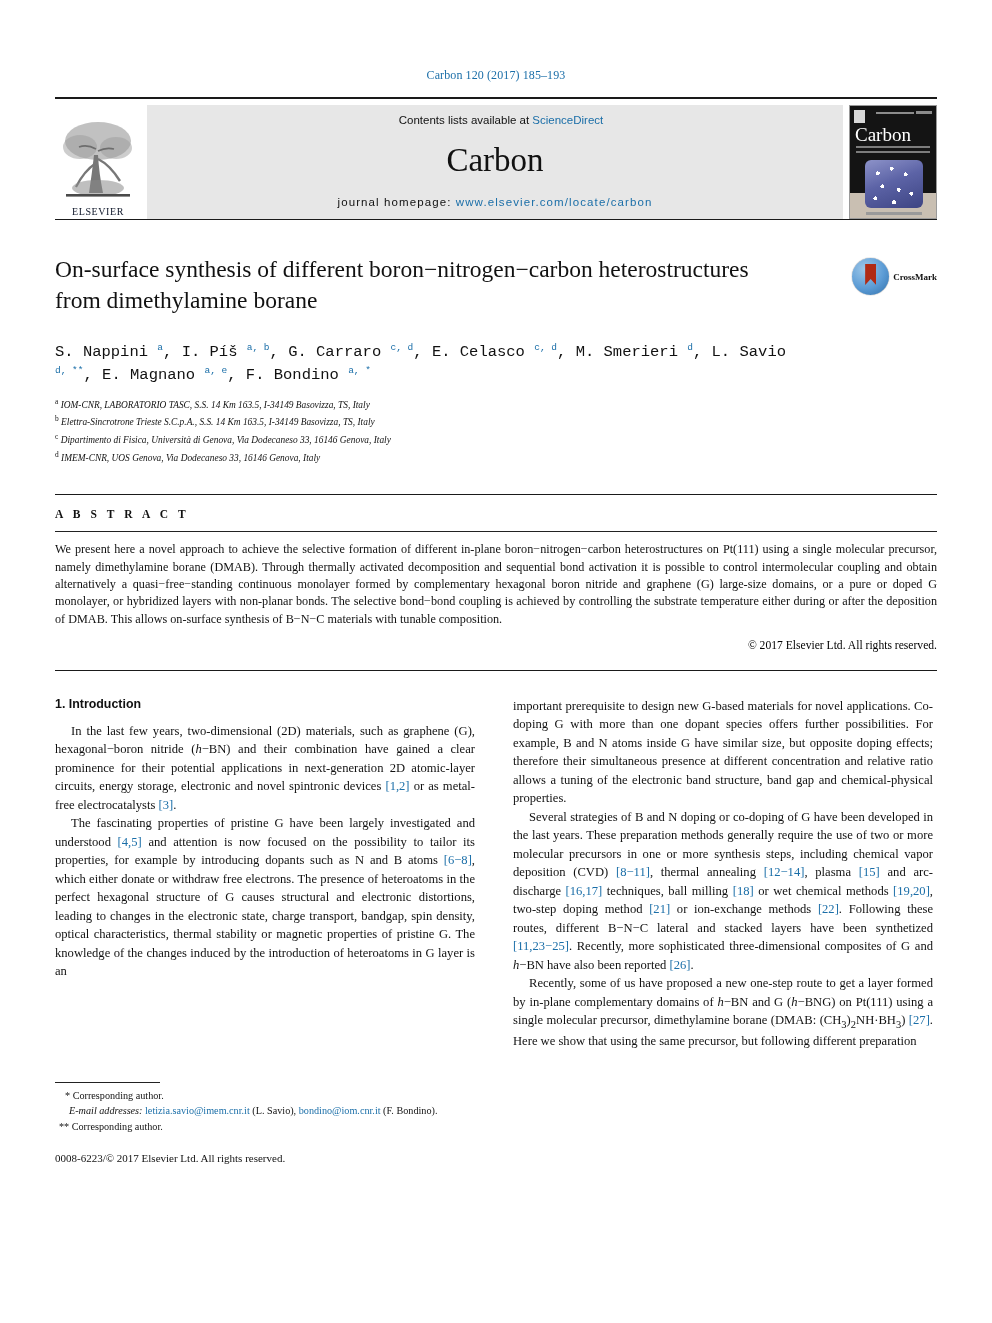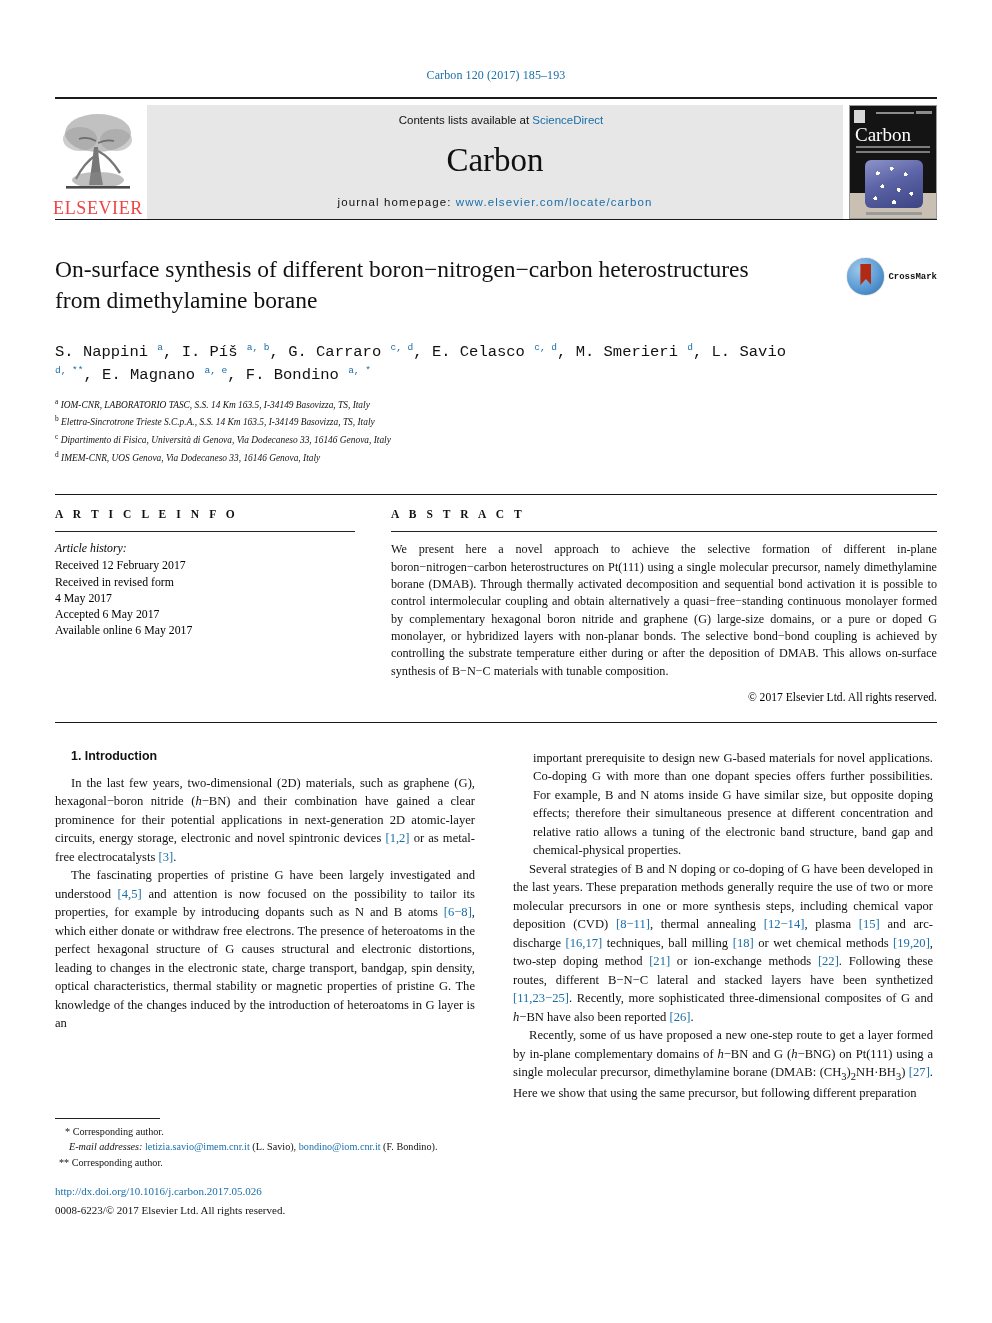--- a/index.html
+++ b/index.html
@@ -37,22 +37,22 @@
   }
   .elsevier-logo {
     width: 86px; flex: 0 0 86px;
     display: flex; flex-direction: column;
     align-items: center; justify-content: flex-end;
     padding-bottom: 2px;
   }
   .tree-wrap { width: 80px; height: 92px; }
   .elsevier-word {
     font-family: "Liberation Serif", serif;
-    font-size: 18px;
-    color: #ef4444;
+    font-size: 10px;
+    color: #0f172a;
     letter-spacing: .6px;
     line-height: 1;
     font-weight: 400;
   }
   .journal-band {
     flex: 1 1 auto;
     background: #e7e7e7;
     margin: 0 6px;
     display: flex; flex-direction: column;
     align-items: center; justify-content: space-between;
@@ -159,21 +159,21 @@
     position: relative;
     box-shadow: 0 0 1px #444;
   }
   .crossmark-badge::after {
     content: ""; position: absolute;
     left: 13px; top: 6px; width: 11px; height: 21px;
     background: #b02a14;
     clip-path: polygon(0 0, 100% 0, 100% 100%, 50% 72%, 0 100%);
   }
   .crossmark-label {
-    font-family: Liberation Mono, monospace;
+    font-family: Liberation Serif, serif;
     font-size: 9px; font-weight: bold; color: #111;
   }
 
   
   .authors {
     margin: 24px 55px 0 55px;
     font-family: Liberation Mono, monospace;
     font-size: 15.5px;
     line-height: 1.48;
     color: #111;
@@ -236,31 +236,31 @@
     display: flex;
     gap: 38px;
     height: 470px;
   }
   .bcol { width: 420px; flex: 0 0 420px; position: relative; }
   .sec-title {
     font-family: "Liberation Sans", sans-serif;
     font-size: 12.4px;
     font-weight: bold;
     color: #111;
-    margin: 0 0 11px 16px;
+    margin: 0 0 11px 0;
   }
   .para {
     font-size: 12.6px;
     line-height: 1.47;
     text-align: justify;
     text-indent: 16px;
     margin: 0;
     color: #111;
   }
-  .para.noindent { text-indent: 0; margin-left: 20px; }
+  .para.noindent { text-indent: 0; }
   .ref { color: #1a6ea8; }
   .ital { font-style: italic; }
 
   
   .footnotes {
     position: absolute;
     left: 0; bottom: 0;
     width: 420px;
   }
   .fn-rule { border-top: 1px solid #222; width: 105px; margin-bottom: 5px; }
@@ -350,30 +350,20 @@
   <div class="authors">S. Nappini <sup>a</sup>, I. Píš <sup>a, b</sup>, G. Carraro <sup>c, d</sup>, E. Celasco <sup>c, d</sup>, M. Smerieri <sup>d</sup>, L. Savio <sup>d, **</sup>, E. Magnano <sup>a, e</sup>, F. Bondino <sup>a, *</sup></div>
 
   <div class="affiliations">
     <div><span class="m">a</span> <span>IOM-CNR, LABORATORIO TASC, S.S. 14 Km 163.5, I-34149 Basovizza, TS, Italy</span></div>
     <div><span class="m">b</span> <span>Elettra-Sincrotrone Trieste S.C.p.A., S.S. 14 Km 163.5, I-34149 Basovizza, TS, Italy</span></div>
     <div><span class="m">c</span> <span>Dipartimento di Fisica, Università di Genova, Via Dodecaneso 33, 16146 Genova, Italy</span></div>
     <div><span class="m">d</span> <span>IMEM-CNR, UOS Genova, Via Dodecaneso 33, 16146 Genova, Italy</span></div>
   </div>
 
   <div class="info-abstract">
-    <div class="col-info">
-      <div class="sec-head">A R T I C L E   I N F O</div>
-      <div class="thin-rule"></div>
-      <div class="hist-title">Article history:</div>
-      <div class="hist-line">Received 12 February 2017</div>
-      <div class="hist-line">Received in revised form</div>
-      <div class="hist-line">4 May 2017</div>
-      <div class="hist-line">Accepted 6 May 2017</div>
-      <div class="hist-line">Available online 6 May 2017</div>
-    </div>
 
     <div class="col-abstract">
       <div class="sec-head">A B S T R A C T</div>
       <div class="thin-rule"></div>
       <div class="abstract-body">We present here a novel approach to achieve the selective formation of different in-plane boron−nitrogen−carbon heterostructures on Pt(111) using a single molecular precursor, namely dimethylamine borane (DMAB). Through thermally activated decomposition and sequential bond activation it is possible to control intermolecular coupling and obtain alternatively a quasi−free−standing continuous monolayer formed by complementary hexagonal boron nitride and graphene (G) large-size domains, or a pure or doped G monolayer, or hybridized layers with non-planar bonds. The selective bond−bond coupling is achieved by controlling the substrate temperature either during or after the deposition of DMAB. This allows on-surface synthesis of B−N−C materials with tunable composition.</div>
       <div class="copyright">© 2017 Elsevier Ltd. All rights reserved.</div>
     </div>
   </div>
 
   <div class="info-abstract-rule"></div>
@@ -390,21 +380,20 @@
         <div class="fn-line" style="padding-left:10px">* Corresponding author.</div>
         <div class="fn-line" style="padding-left:18px; text-indent:-4px">
           <span class="fn-email-label">E-mail addresses:</span>
           <span class="mail">letizia.savio@imem.cnr.it</span>
           <span>(L. Savio),</span>
           <span class="mail">bondino@iom.cnr.it</span>
           <span>(F. Bondino).</span>
         </div>
         <div class="fn-line" style="padding-left:4px">** Corresponding author.</div>
         <div class="doi-block">
-          <span class="doi-link">http://dx.doi.org/10.1016/j.carbon.2017.05.026</span>
           <span class="issn-line">0008-6223/© 2017 Elsevier Ltd. All rights reserved.</span>
         </div>
       </div>
     </div>
 
     <div class="bcol">
       <p class="para noindent">important prerequisite to design new G-based materials for novel applications. Co-doping G with more than one dopant species offers further possibilities. For example, B and N atoms inside G have similar size, but opposite doping effects; therefore their simultaneous presence at different concentration and relative ratio allows a tuning of the electronic band structure, band gap and chemical-physical properties.</p>
       <p class="para">Several strategies of B and N doping or co-doping of G have been developed in the last years. These preparation methods generally require the use of two or more molecular precursors in one or more synthesis steps, including chemical vapor deposition (CVD) <span class="ref">[8−11]</span>, thermal annealing <span class="ref">[12−14]</span>, plasma <span class="ref">[15]</span> and arc-discharge <span class="ref">[16,17]</span> techniques, ball milling <span class="ref">[18]</span> or wet chemical methods <span class="ref">[19,20]</span>, two-step doping method <span class="ref">[21]</span> or ion-exchange methods <span class="ref">[22]</span>. Following these routes, different B−N−C lateral and stacked layers have been synthetized <span class="ref">[11,23−25]</span>. Recently, more sophisticated three-dimensional composites of G and <span class="ital">h</span>−BN have also been reported <span class="ref">[26]</span>.</p>
       <p class="para">Recently, some of us have proposed a new one-step route to get a layer formed by in-plane complementary domains of <span class="ital">h</span>−BN and G (<span class="ital">h</span>−BNG) on Pt(111) using a single molecular precursor, dimethylamine borane (DMAB: (CH<sub>3</sub>)<sub>2</sub>NH·BH<sub>3</sub>) <span class="ref">[27]</span>. Here we show that using the same precursor, but following different preparation</p>
     </div>

